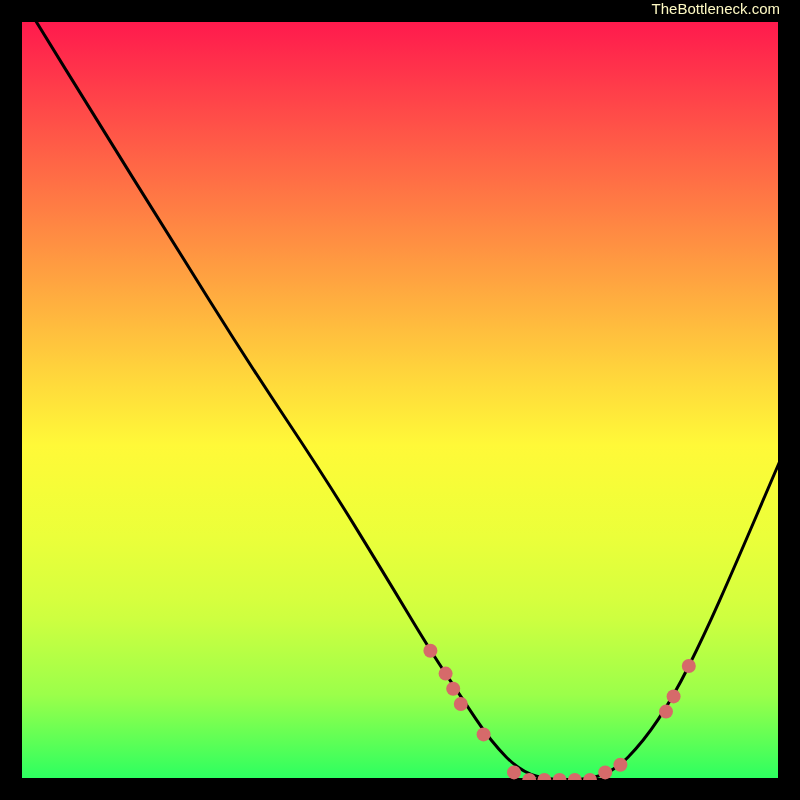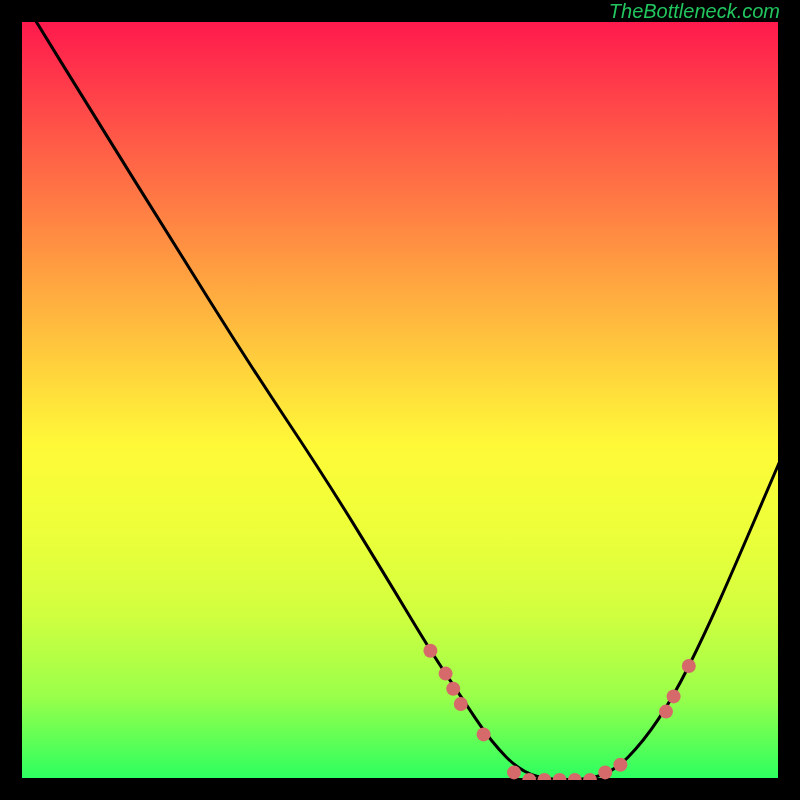--- a/index.html
+++ b/index.html
@@ -54,24 +54,23 @@
     background: #000;
   }
   .border-left { left: 20px; top: 20px; width: 2px; height: 760px; }
   .border-right { left: 778px; top: 20px; width: 2px; height: 760px; }
   .border-top { left: 20px; top: 20px; width: 760px; height: 2px; }
   .border-bottom { left: 20px; top: 778px; width: 760px; height: 2px; }
   .watermark {
     position: absolute;
     right: 20px;
     top: 0px;
-    font-size: 20px;
-    color: #22c55e;
+    font-size: 15px;
+    color: #fef9c3;
     font-weight: 500;
-    font-style: italic;
   }
   .curve-svg {
     position: absolute;
     left: 20px;
     top: 20px;
     width: 760px;
     height: 760px;
     pointer-events: none;
   }
 </style>

